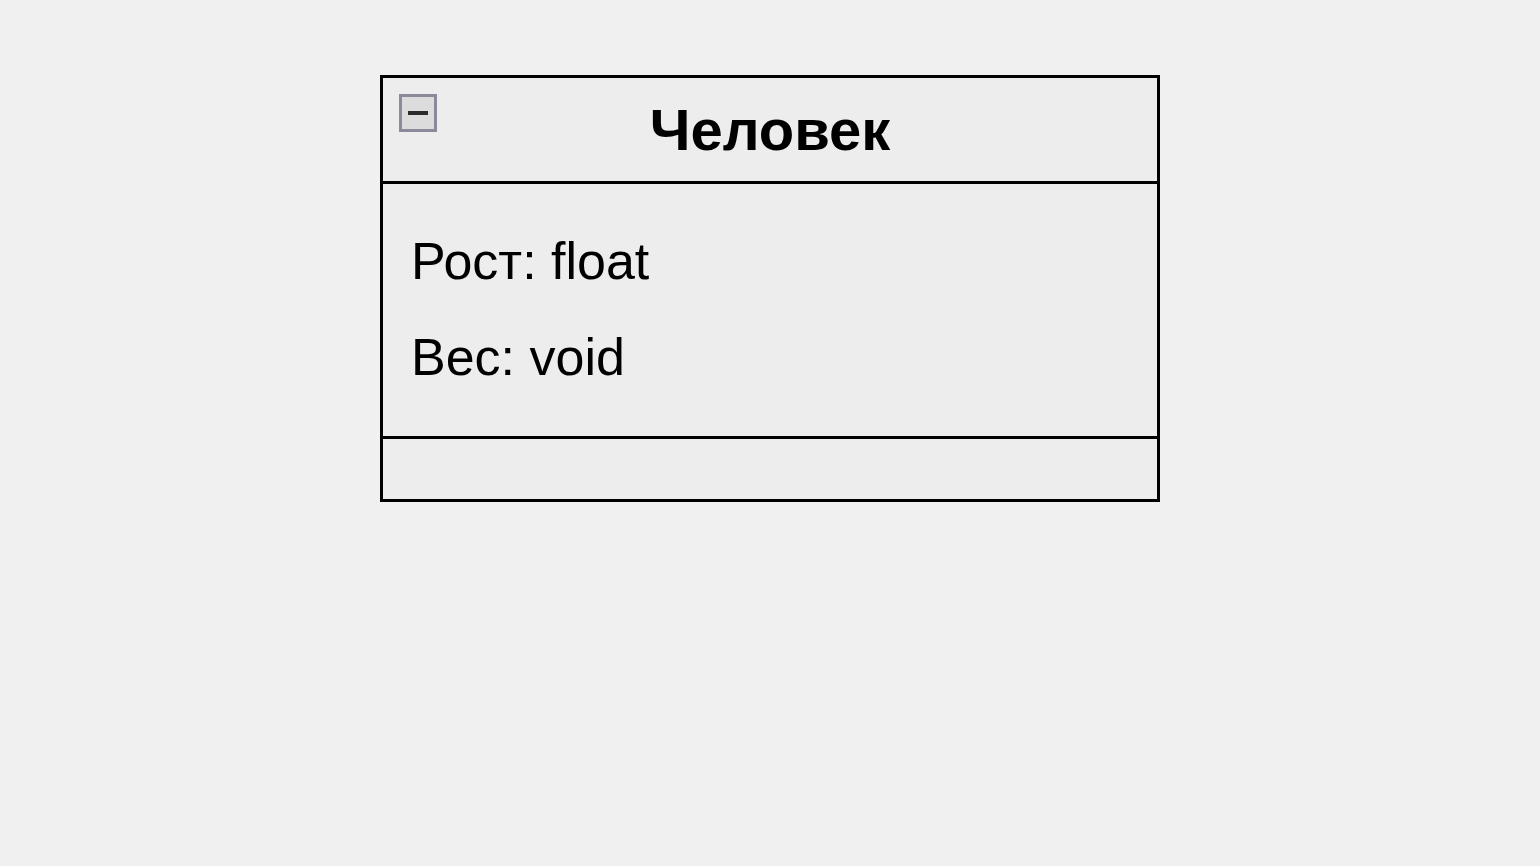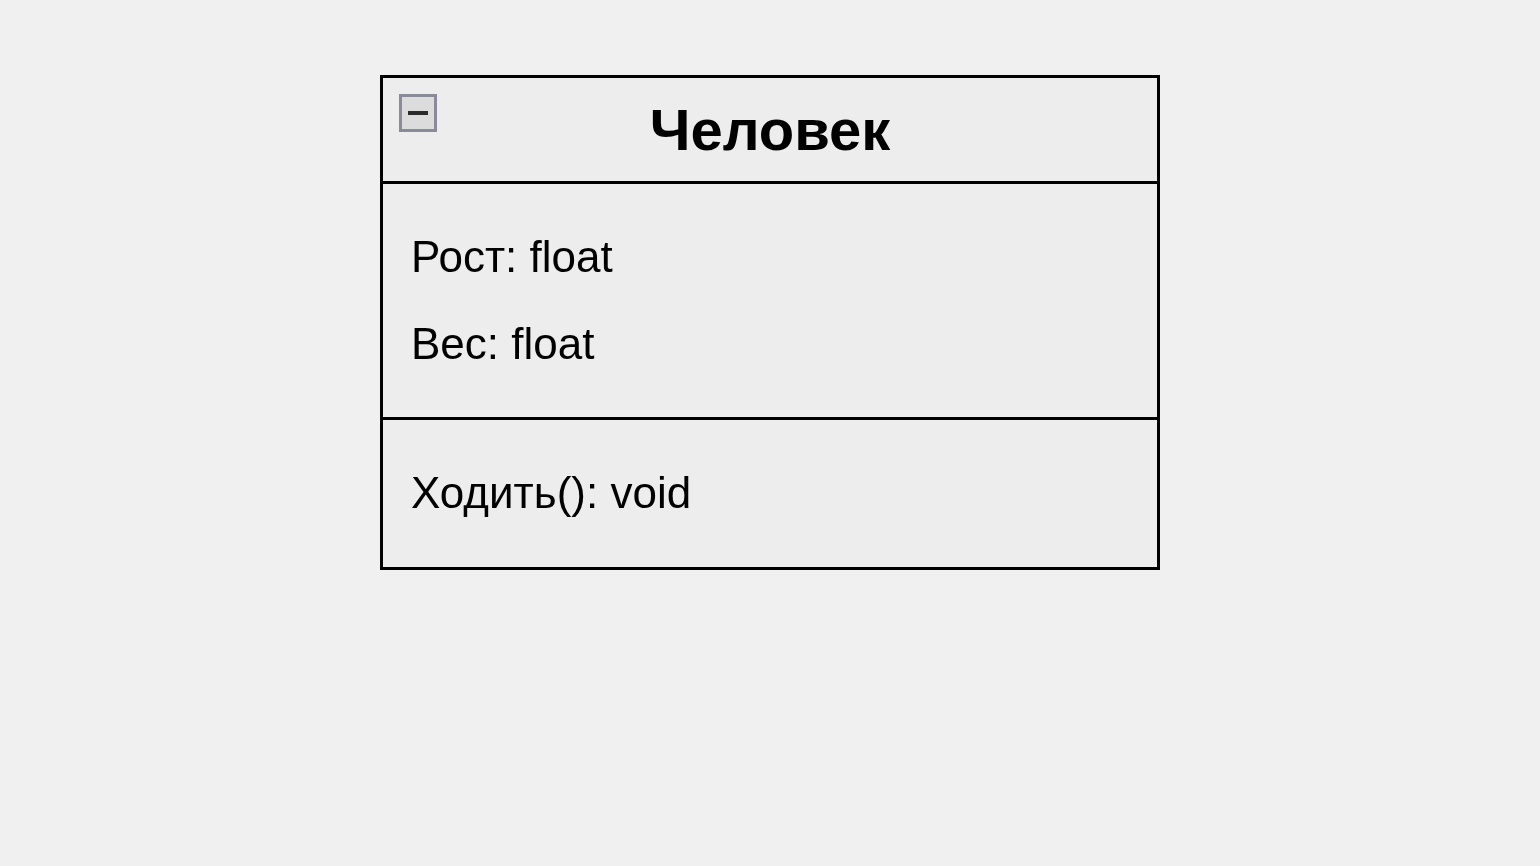--- a/index.html
+++ b/index.html
@@ -51,36 +51,35 @@
       font-weight: 700;
       color: #000;
     }
     .uml-section {
       padding: 30px 28px 30px 28px;
     }
     .uml-section.attrs {
       border-bottom: 3px solid #000;
     }
     .uml-line {
-      font-size: 44px;
+      font-size: 52px;
       color: #000;
       line-height: 1.15;
       padding: 18px 0;
     }
   </style>
 </head>
 <body>
 
 <div class="uml-class">
   <div class="uml-header">
     <div class="collapse-box">
       <span class="minus"></span>
     </div>
     <div class="uml-title">Человек</div>
   </div>
   <div class="uml-section attrs">
     <div class="uml-line">Рост: float</div>
-    <div class="uml-line">Вес: float</div>
+    <div class="uml-line">Вес: void</div>
   </div>
   <div class="uml-section methods">
-    <div class="uml-line">Ходить(): void</div>
   </div>
 </div>
 
 </body></html>

